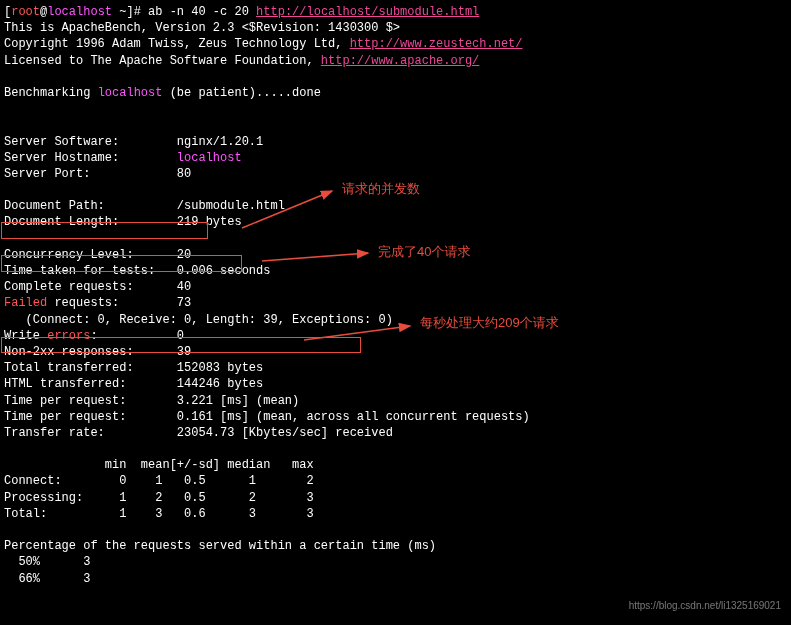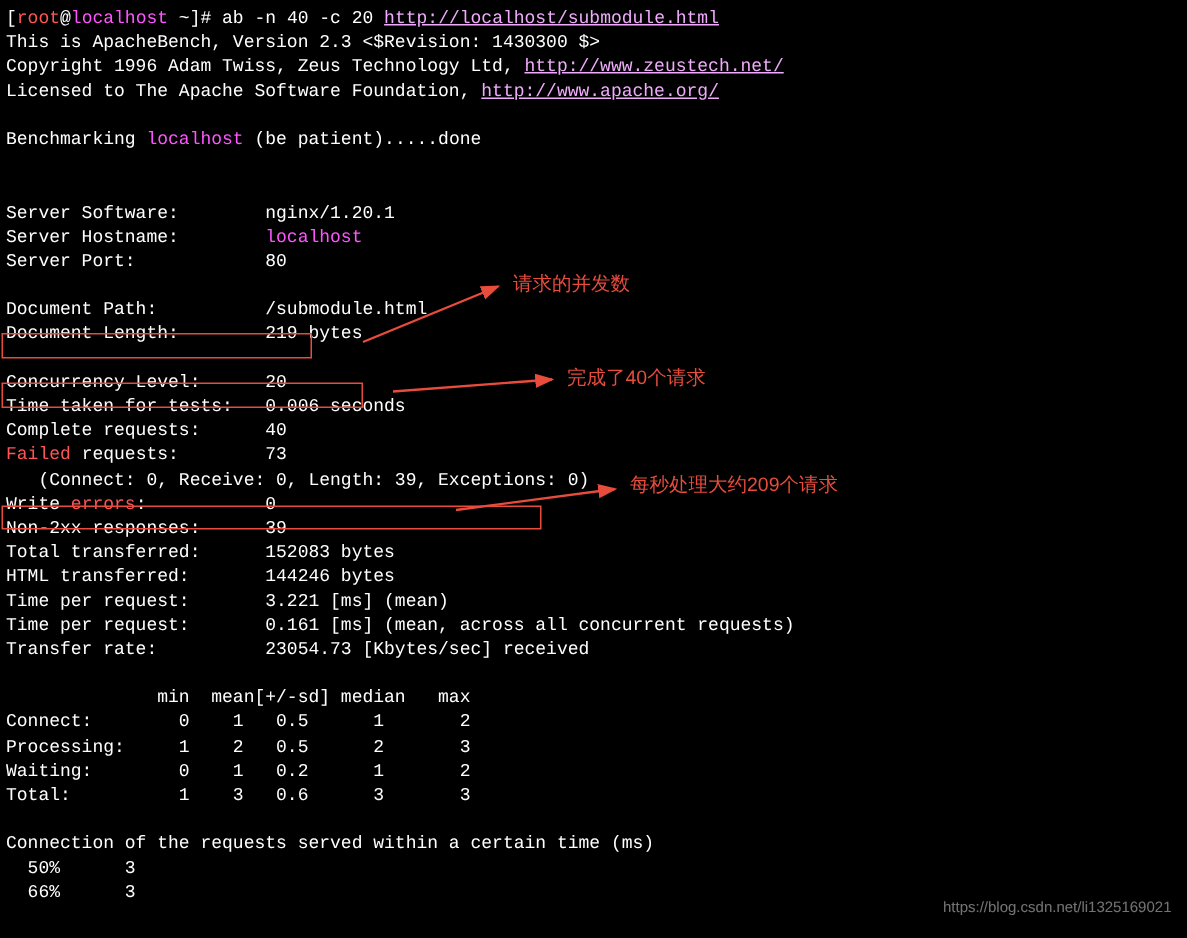--- a/index.html
+++ b/index.html
@@ -11,21 +11,21 @@
       line-height: 1.35;
       padding: 4px;
       width: 791px;
       height: 625px;
       position: relative;
       overflow: hidden;
     }
     .line { white-space: pre; }
     .red { color: #ff5555; text-align: right; }
     .magenta { color: #ff55ff; text-align: right; }
-    .cyan { color: #f0abfc; text-decoration: underline; }
+    .cyan { color: #ec4899; text-decoration: underline; }
     .white { color: #ffffff; }
     .hl-box {
       position: absolute;
       border: 1.5px solid #e74c3c;
       pointer-events: none;
     }
     .annotation {
       position: absolute;
       color: #e74c3c;
       font-size: 13px;
@@ -81,25 +81,24 @@
 <div class="line">Total transferred:      152083 bytes</div>
 <div class="line">HTML transferred:       144246 bytes</div>
 <div class="line">Time per request:       3.221 [ms] (mean)</div>
 <div class="line">Time per request:       0.161 [ms] (mean, across all concurrent requests)</div>
 <div class="line">Transfer rate:          23054.73 [Kbytes/sec] received</div>
 <div class="line"> </div>
 
 <div class="line">              min  mean[+/-sd] median   max</div>
 <div class="line">Connect:        0    1   0.5      1       2</div>
 <div class="line">Processing:     1    2   0.5      2       3</div>
-<div class="line">Waiting:        0    1   0.2      1       2</div>
 <div class="line">Total:          1    3   0.6      3       3</div>
 <div class="line"> </div>
 
-<div class="line">Connection of the requests served within a certain time (ms)</div>
+<div class="line">Percentage of the requests served within a certain time (ms)</div>
 <div class="line">  50%      3</div>
 <div class="line">  66%      3</div>
 
 </div>
 
 <div class="hl-box" style="left:1px; top:222px; width:207px; height:17px;"></div>
 <div class="hl-box" style="left:1px; top:255px; width:241px; height:17px;"></div>
 <div class="hl-box" style="left:1px; top:337px; width:360px; height:16px;"></div>
 
 <svg class="arrow-svg" style="left:237px; top:183px; width:100px; height:50px;">

